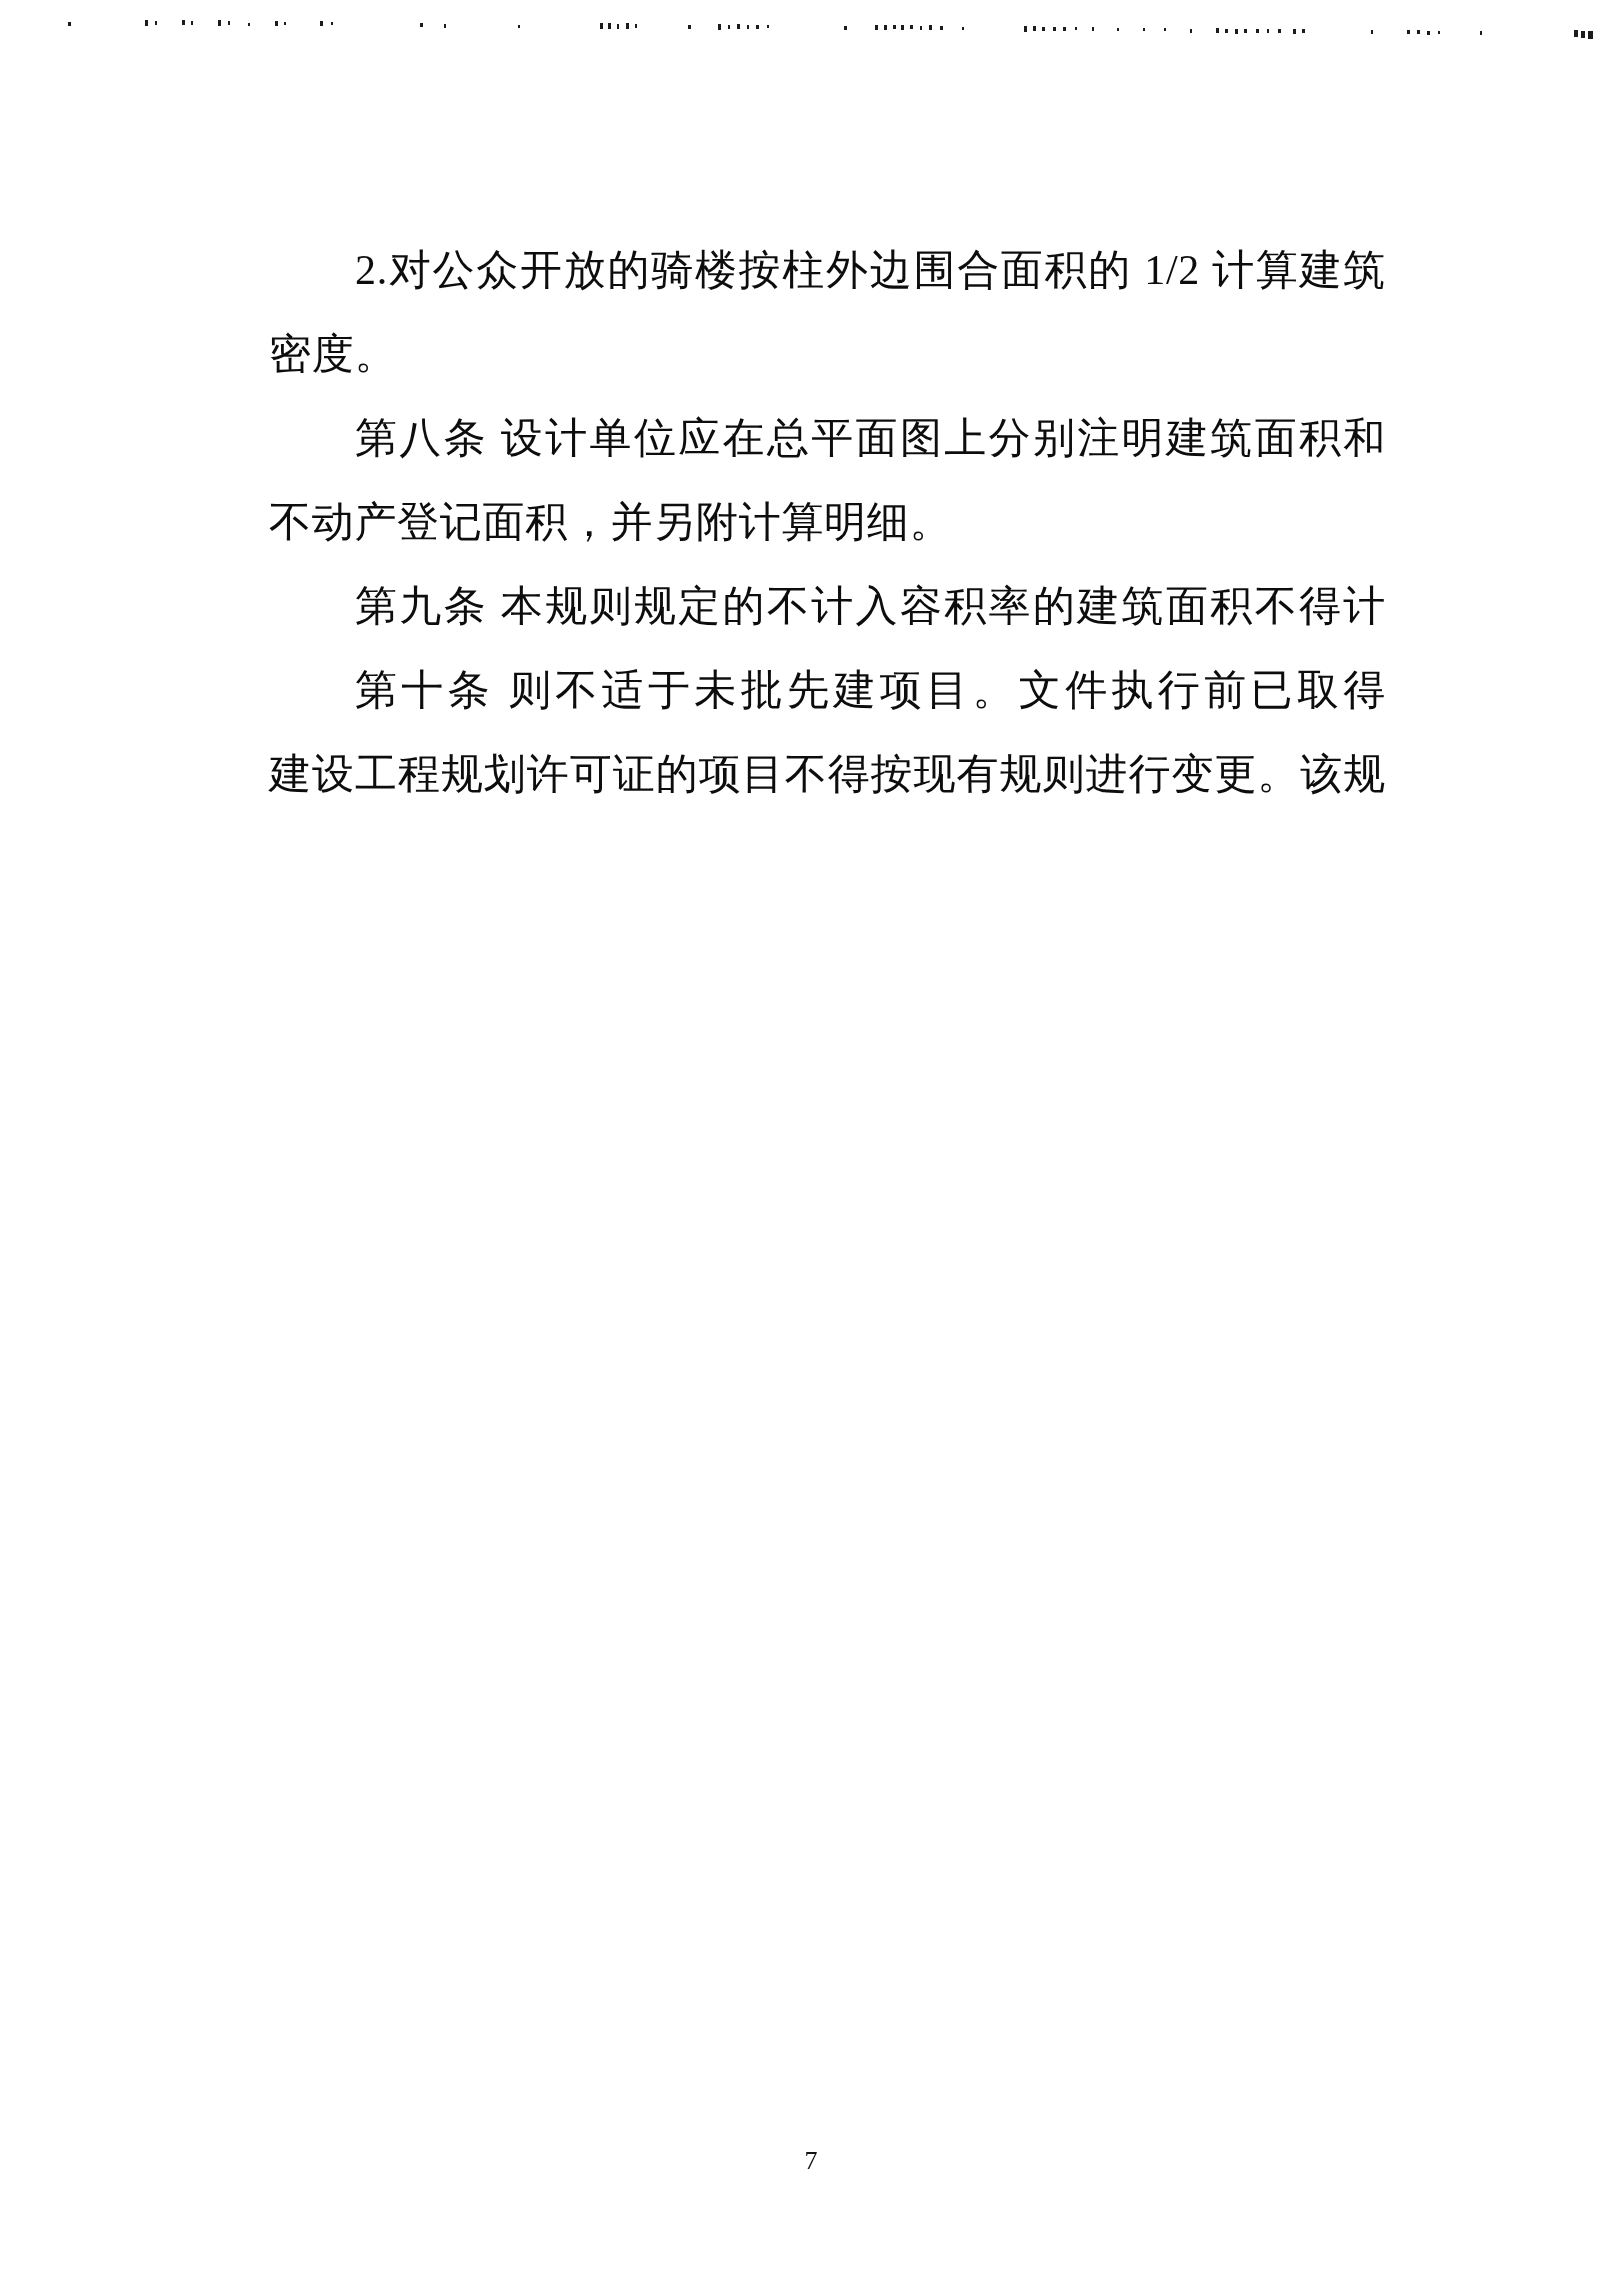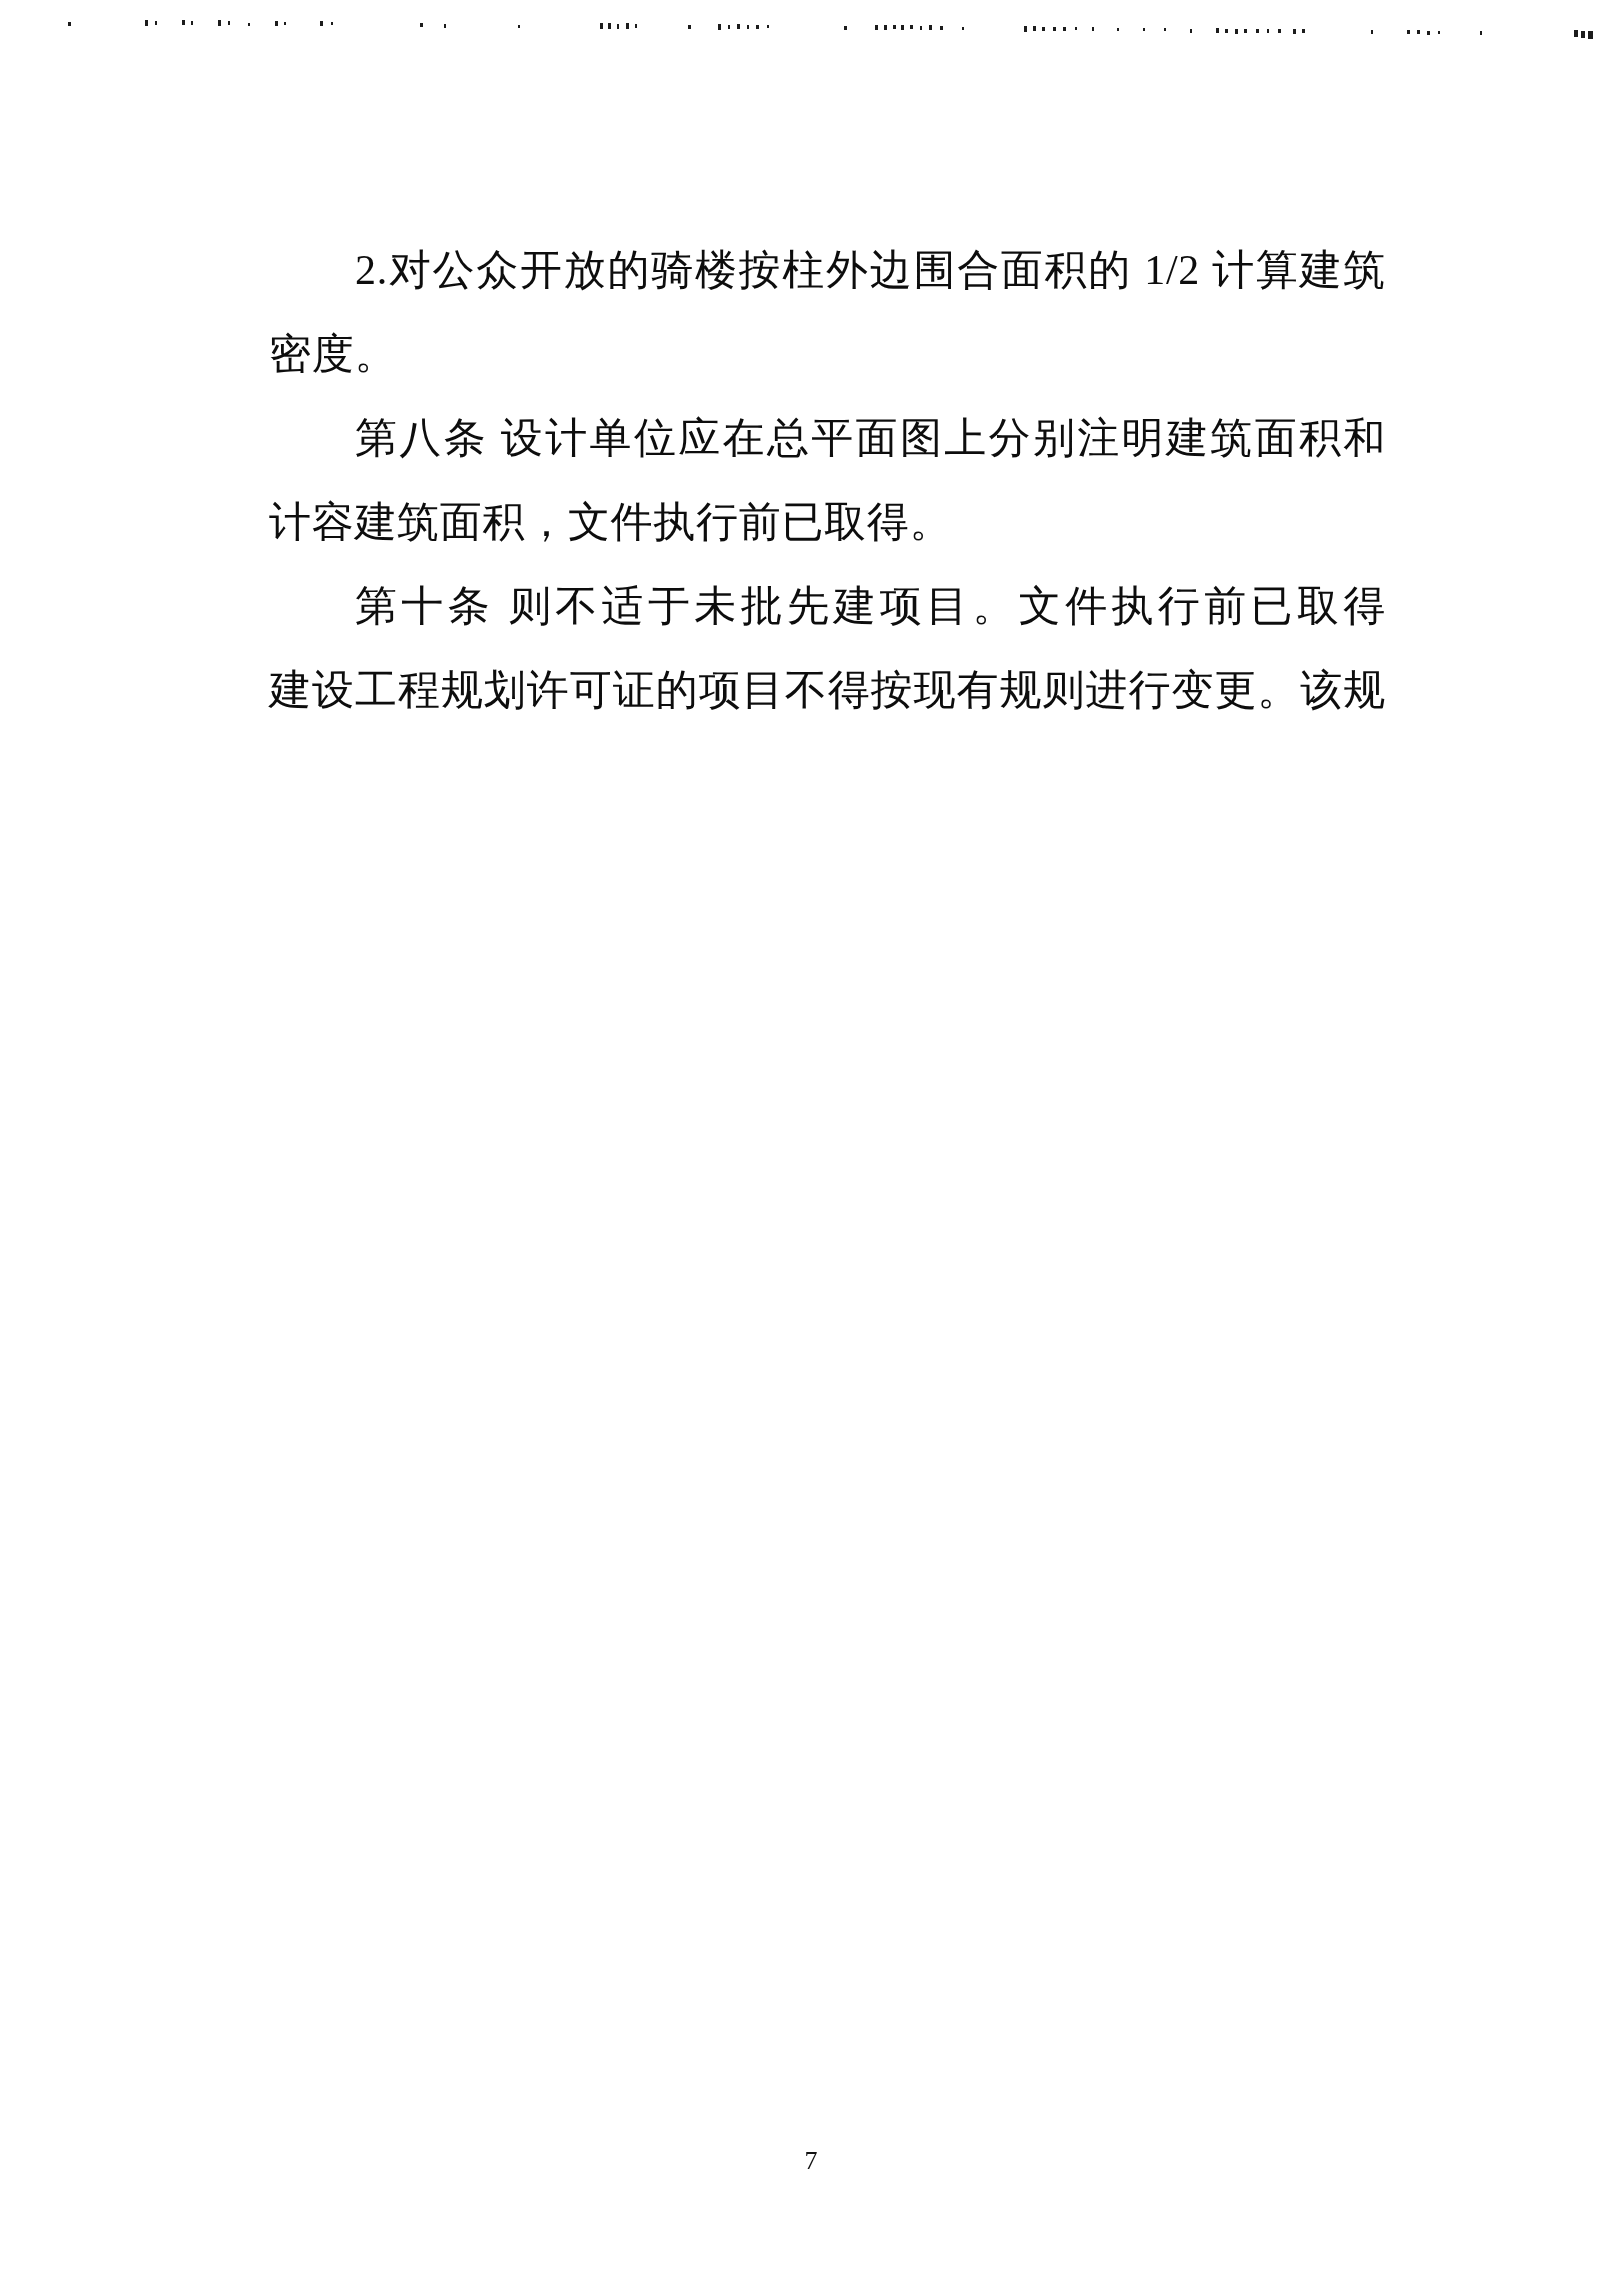--- a/index.html
+++ b/index.html
@@ -125,19 +125,20 @@
       <div class="speck" style="left: 1438px; top: 31px; width: 2px; height: 3.4px;"></div>
       <div class="speck" style="left: 1480px; top: 31px; width: 2px; height: 4.1px;"></div>
       <div class="speck" style="left: 1574px; top: 30px; width: 4.1px; height: 6.8px;"></div>
       <div class="speck" style="left: 1581px; top: 31px; width: 4.1px; height: 6.8px;"></div>
       <div class="speck" style="left: 1588px; top: 31px; width: 4.8px; height: 7.5px;"></div>
     </div>
   <div class="doc-body" id="doc-lines">
       <div class="doc-line indent full"><span class="seg">2.对公众开放的骑楼按柱外边围合面积的 1/2 计算建筑</span></div>
       <div class="doc-line"><span class="seg">密度。</span></div>
       <div class="doc-line indent full"><span class="seg bold">第八条</span><span class="seg"> 设计单位应在总平面图上分别注明建筑面积和</span></div>
-      <div class="doc-line"><span class="seg">计容建筑面积，文件执行前已取得。</span></div>
+      <div class="doc-line"><span class="seg">不动产登记面积，并另附计算明细。</span></div>
+      <div class="doc-line indent full"><span class="seg bold">第九条</span><span class="seg"> 本规则规定的不计入容积率的建筑面积不得计</span></div>
       <div class="doc-line indent full"><span class="seg bold">第十条</span><span class="seg"> 则不适于未批先建项目。文件执行前已取得</span></div>
       <div class="doc-line full"><span class="seg">建设工程规划许可证的项目不得按现有规则进行变更。该规</span></div>
     </div>
   <div class="page-number">7</div>
 </div>
 
 
 </body></html>

